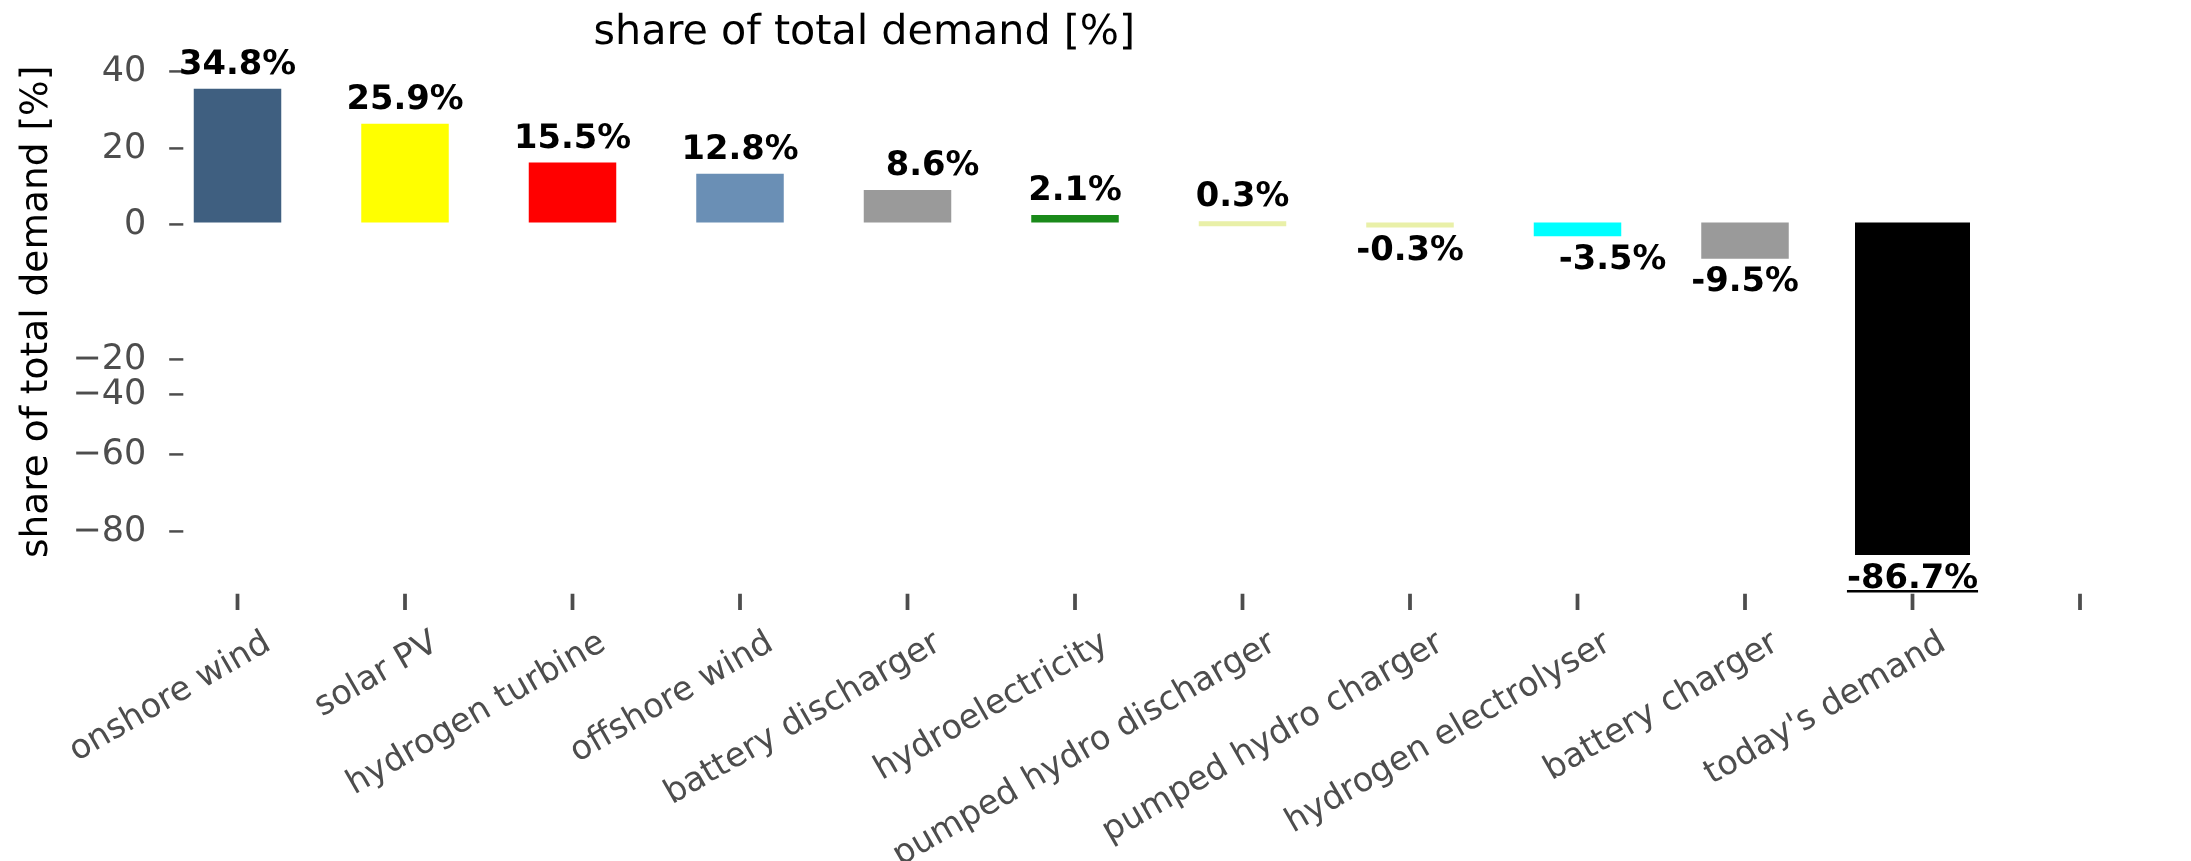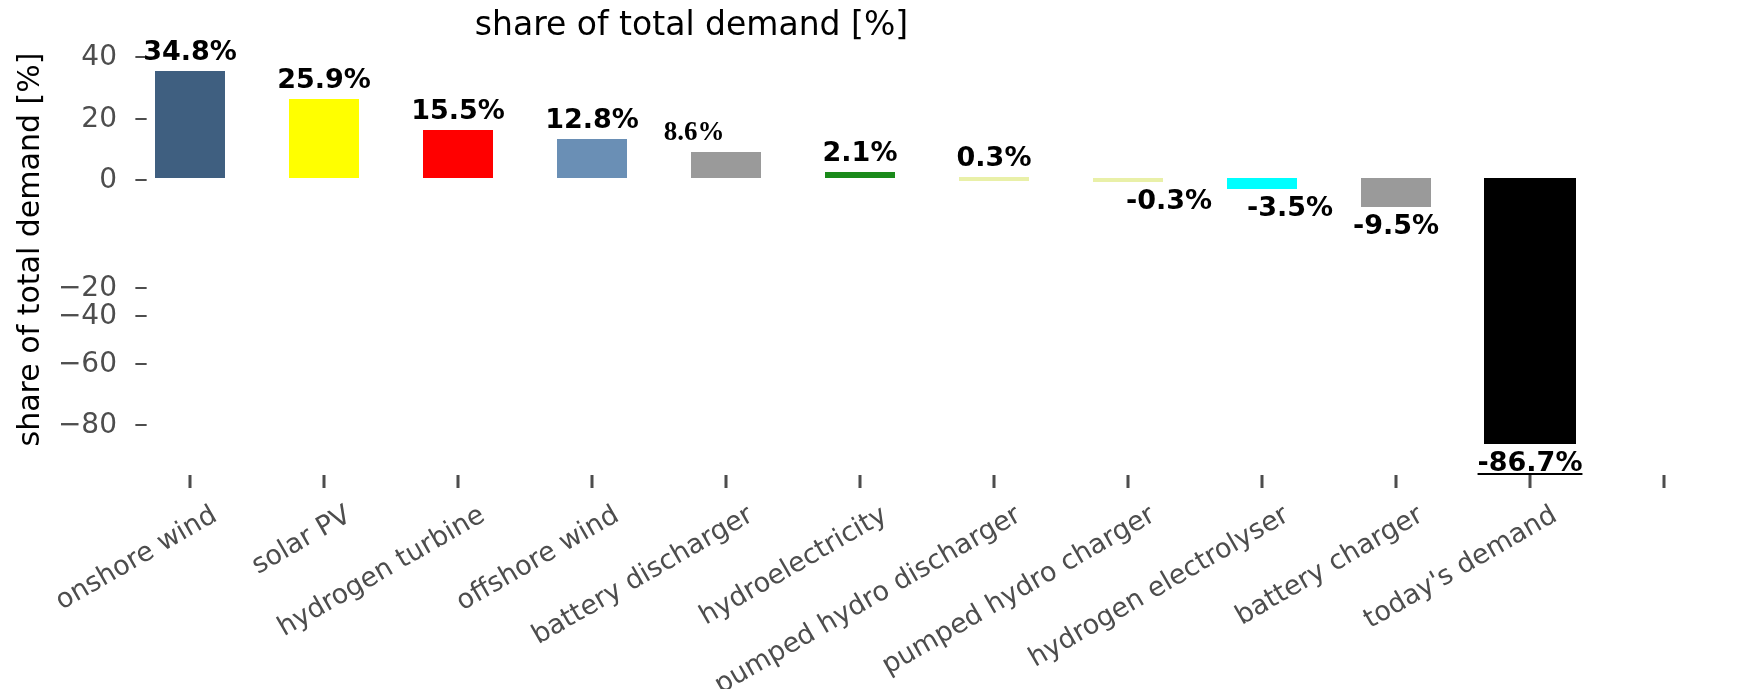--- a/index.html
+++ b/index.html
@@ -102,27 +102,27 @@
       <div class="ytick" style="top: 383.212px;"><span class="num">−80</span><span class="dash">–</span></div>
       <div class="bar" style="left: 7px; top: 31.2701px; width: 70px; height: 106.686px; background: rgb(63, 95, 128);"></div>
       <div class="blabel" style="left: 42px; top: -4.72993px;">34.8%</div>
       <div class="bar" style="left: 141px; top: 58.5547px; width: 70px; height: 79.4015px; background: rgb(255, 255, 0);"></div>
       <div class="blabel" style="left: 176px; top: 22.5547px;">25.9%</div>
       <div class="bar" style="left: 275px; top: 90.438px; width: 70px; height: 47.5182px; background: rgb(255, 0, 0);"></div>
       <div class="blabel" style="left: 310px; top: 54.438px;">15.5%</div>
       <div class="bar" style="left: 409px; top: 98.7153px; width: 70px; height: 39.2409px; background: rgb(106, 143, 181);"></div>
       <div class="blabel" style="left: 444px; top: 62.7153px;">12.8%</div>
       <div class="bar" style="left: 543px; top: 111.591px; width: 70px; height: 26.365px; background: rgb(154, 154, 154);"></div>
-      <div class="blabel" style="left: 546px; top: 75.5912px; font-family: Liberation Serif, serif;">8.6%</div>
+      <div class="blabel" style="left: 598px; top: 75.5912px;">8.6%</div>
       <div class="bar" style="left: 677px; top: 131.518px; width: 70px; height: 6.43796px; background: rgb(26, 138, 26);"></div>
       <div class="blabel" style="left: 712px; top: 95.5182px;">2.1%</div>
       <div class="bar" style="left: 811px; top: 137.036px; width: 70px; height: 4px; background: rgb(233, 240, 168);"></div>
       <div class="blabel" style="left: 846px; top: 101.036px;">0.3%</div>
       <div class="bar" style="left: 945px; top: 137.956px; width: 70px; height: 4px; background: rgb(233, 240, 168);"></div>
-      <div class="blabel" style="left: 980px; top: 143.956px; margin-left: 41px;">-0.3%</div>
+      <div class="blabel" style="left: 980px; top: 143.956px;">-0.3%</div>
       <div class="bar" style="left: 1079px; top: 137.956px; width: 70px; height: 10.7299px; background: rgb(0, 255, 255);"></div>
       <div class="blabel" style="left: 1142px; top: 150.686px;">-3.5%</div>
       <div class="bar" style="left: 1213px; top: 137.956px; width: 70px; height: 29.1241px; background: rgb(154, 154, 154);"></div>
       <div class="blabel" style="left: 1248px; top: 169.08px;">-9.5%</div>
       <div class="bar" style="left: 1336px; top: 137.956px; width: 92px; height: 265.796px; background: rgb(0, 0, 0);"></div>
       <div class="blabel" style="left: 1382px; top: 405.752px; text-decoration: underline;">-86.7%</div>
       <div class="xtickmark" style="left: 42px; top: 435px;"></div>
       <div class="xtickmark" style="left: 176px; top: 435px;"></div>
       <div class="xtickmark" style="left: 310px; top: 435px;"></div>
       <div class="xtickmark" style="left: 444px; top: 435px;"></div>

